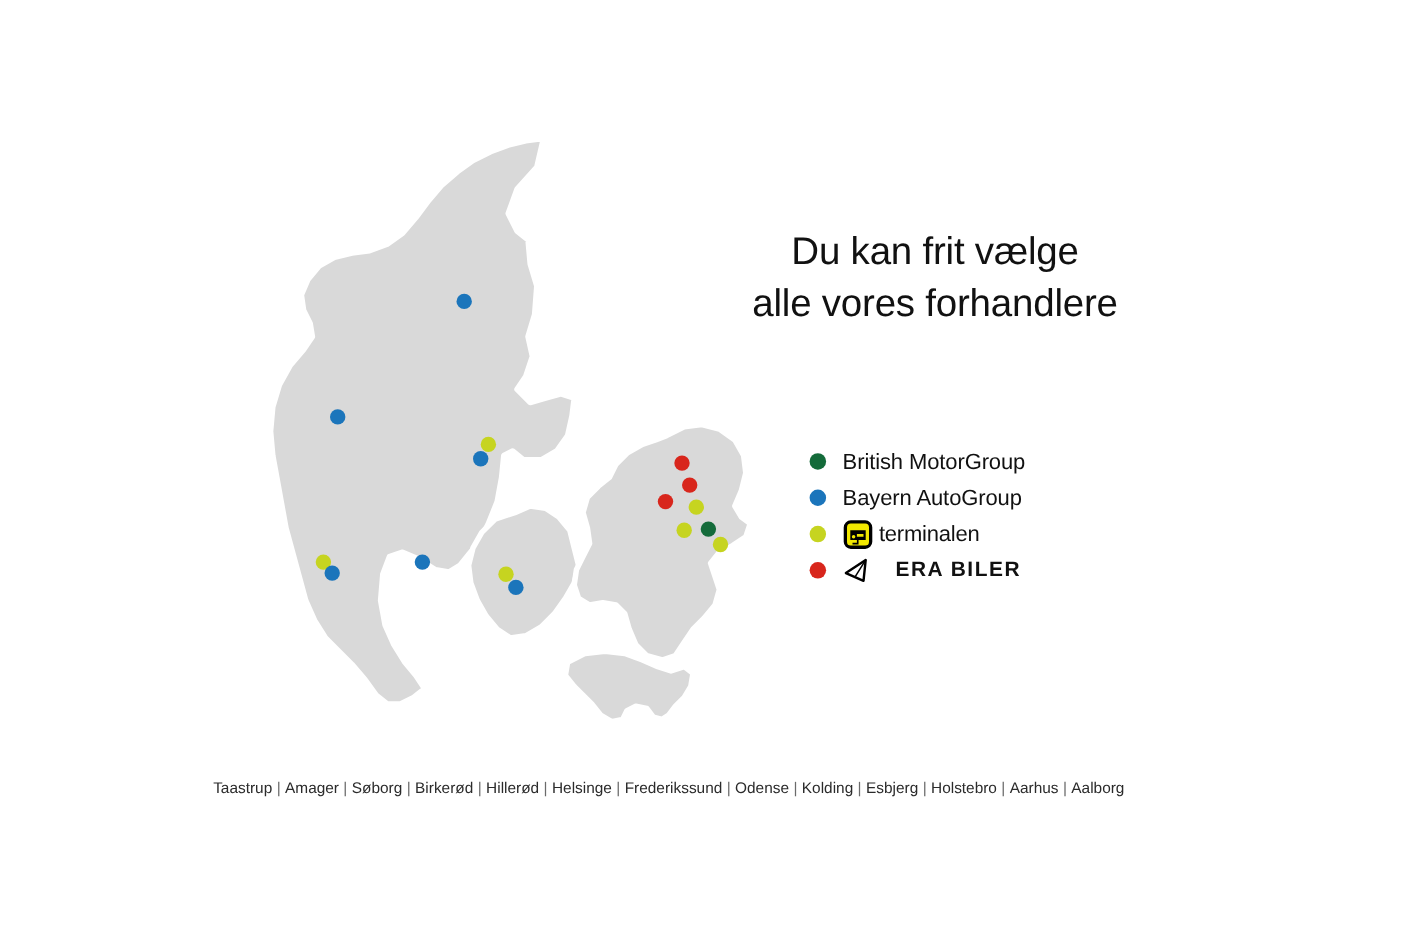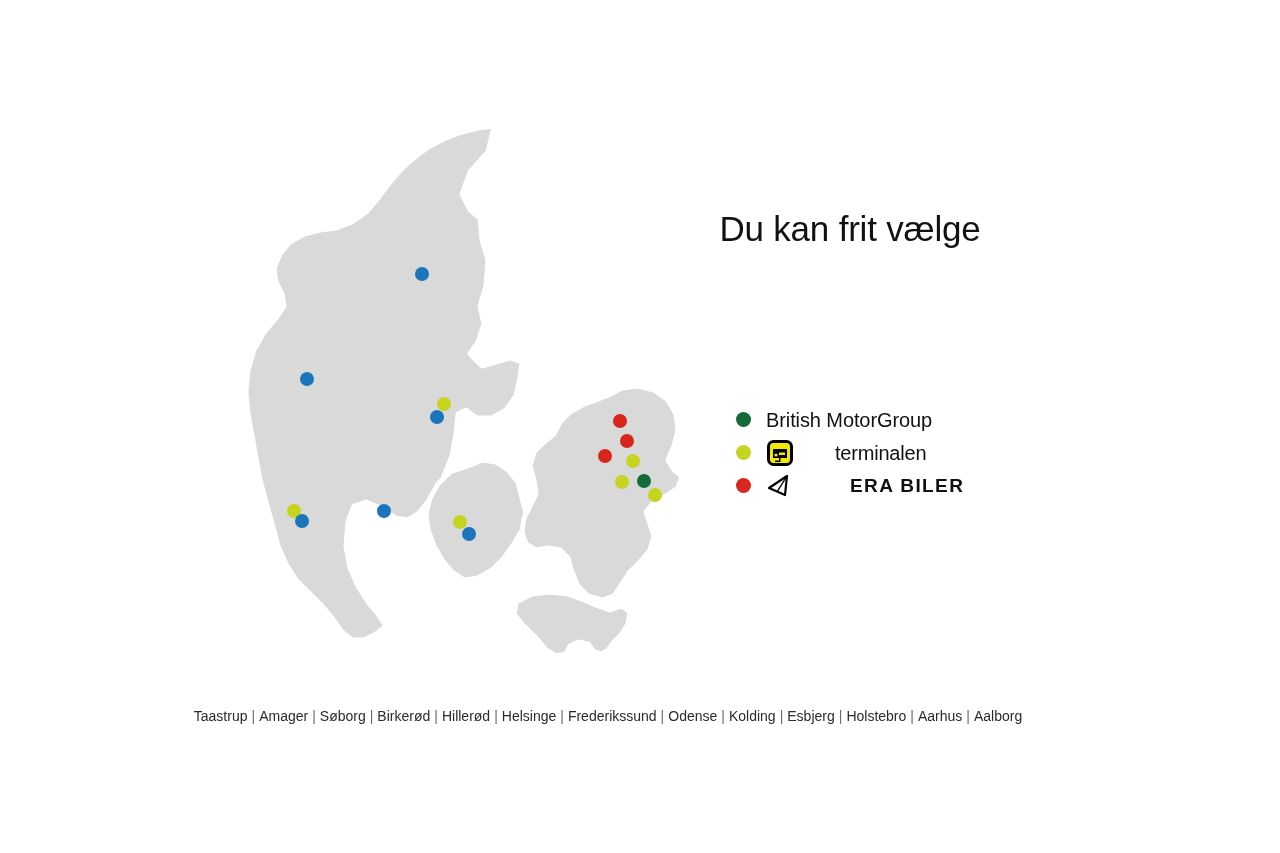--- a/index.html
+++ b/index.html
@@ -30,21 +30,21 @@
   .legend-row{
     display:flex;align-items:center;height:33px;
   }
   .legend-dot{
     width:15px;height:15px;border-radius:50%;flex:none;margin-right:15px;
   }
   .legend-label{
     font-size:20px;line-height:20px;color:#111111;letter-spacing:-0.1px;
     white-space:nowrap;
   }
-  .legend-logo{display:flex;align-items:center;gap:36px;}
+  .legend-logo{display:flex;align-items:center;}
   .logo-mark{flex:none;display:block;}
   .logo-word{
     font-size:20px;line-height:20px;color:#111;white-space:nowrap;
   }
   .logo-word.terminalen{margin-left:5px;letter-spacing:-0.2px;}
   .logo-word.era{
     margin-left:22px;font-size:19px;font-weight:bold;letter-spacing:1.4px;
   }
 
   
@@ -114,29 +114,34 @@
           <circle cx="403" cy="351" r="7" fill="#c6d420" class="map-dot"></circle>
           <circle cx="392" cy="372" r="7" fill="#c6d420" class="map-dot"></circle>
           <circle cx="414" cy="371" r="7" fill="#146b3a" class="map-dot"></circle>
           <circle cx="425" cy="385" r="7" fill="#c6d420" class="map-dot"></circle>
         </g>
     </svg>
   </div>
 
   <div id="headline">
     <span class="hl-line">Du kan frit vælge</span>
+    <span class="hl-line">alle vores forhandlere</span>
   </div>
 
   <div id="legend">
 
     <div class="legend-row">
       <span class="legend-dot" style="background:#146b3a"></span>
       <span class="legend-label">British MotorGroup</span>
     </div>
 
+    <div class="legend-row">
+      <span class="legend-dot" style="background:#1b75bb"></span>
+      <span class="legend-label">Bayern AutoGroup</span>
+    </div>
 
     <div class="legend-row">
       <span class="legend-dot" style="background:#c6d420"></span>
       <span class="legend-logo">
         <svg class="logo-mark" width="28" height="28" viewBox="0 0 28 28">
           <rect x="2.5" y="2.5" width="23" height="23" rx="5" ry="5" fill="#f2e800" stroke="#000000" stroke-width="3"></rect>
           <path d="M7 10 L7 19 L13 19 L13 21.5 L9 21.5 L9 23 L14.5 23 L14.5 19 L21 19 L21 10 Z" fill="#000000"></path>
           <path d="M13 13.5 L19 13.5 L19 16 L13 16 Z" fill="#f2e800"></path>
           <circle cx="10" cy="16" r="1.6" fill="#f2e800"></circle>
         </svg>

